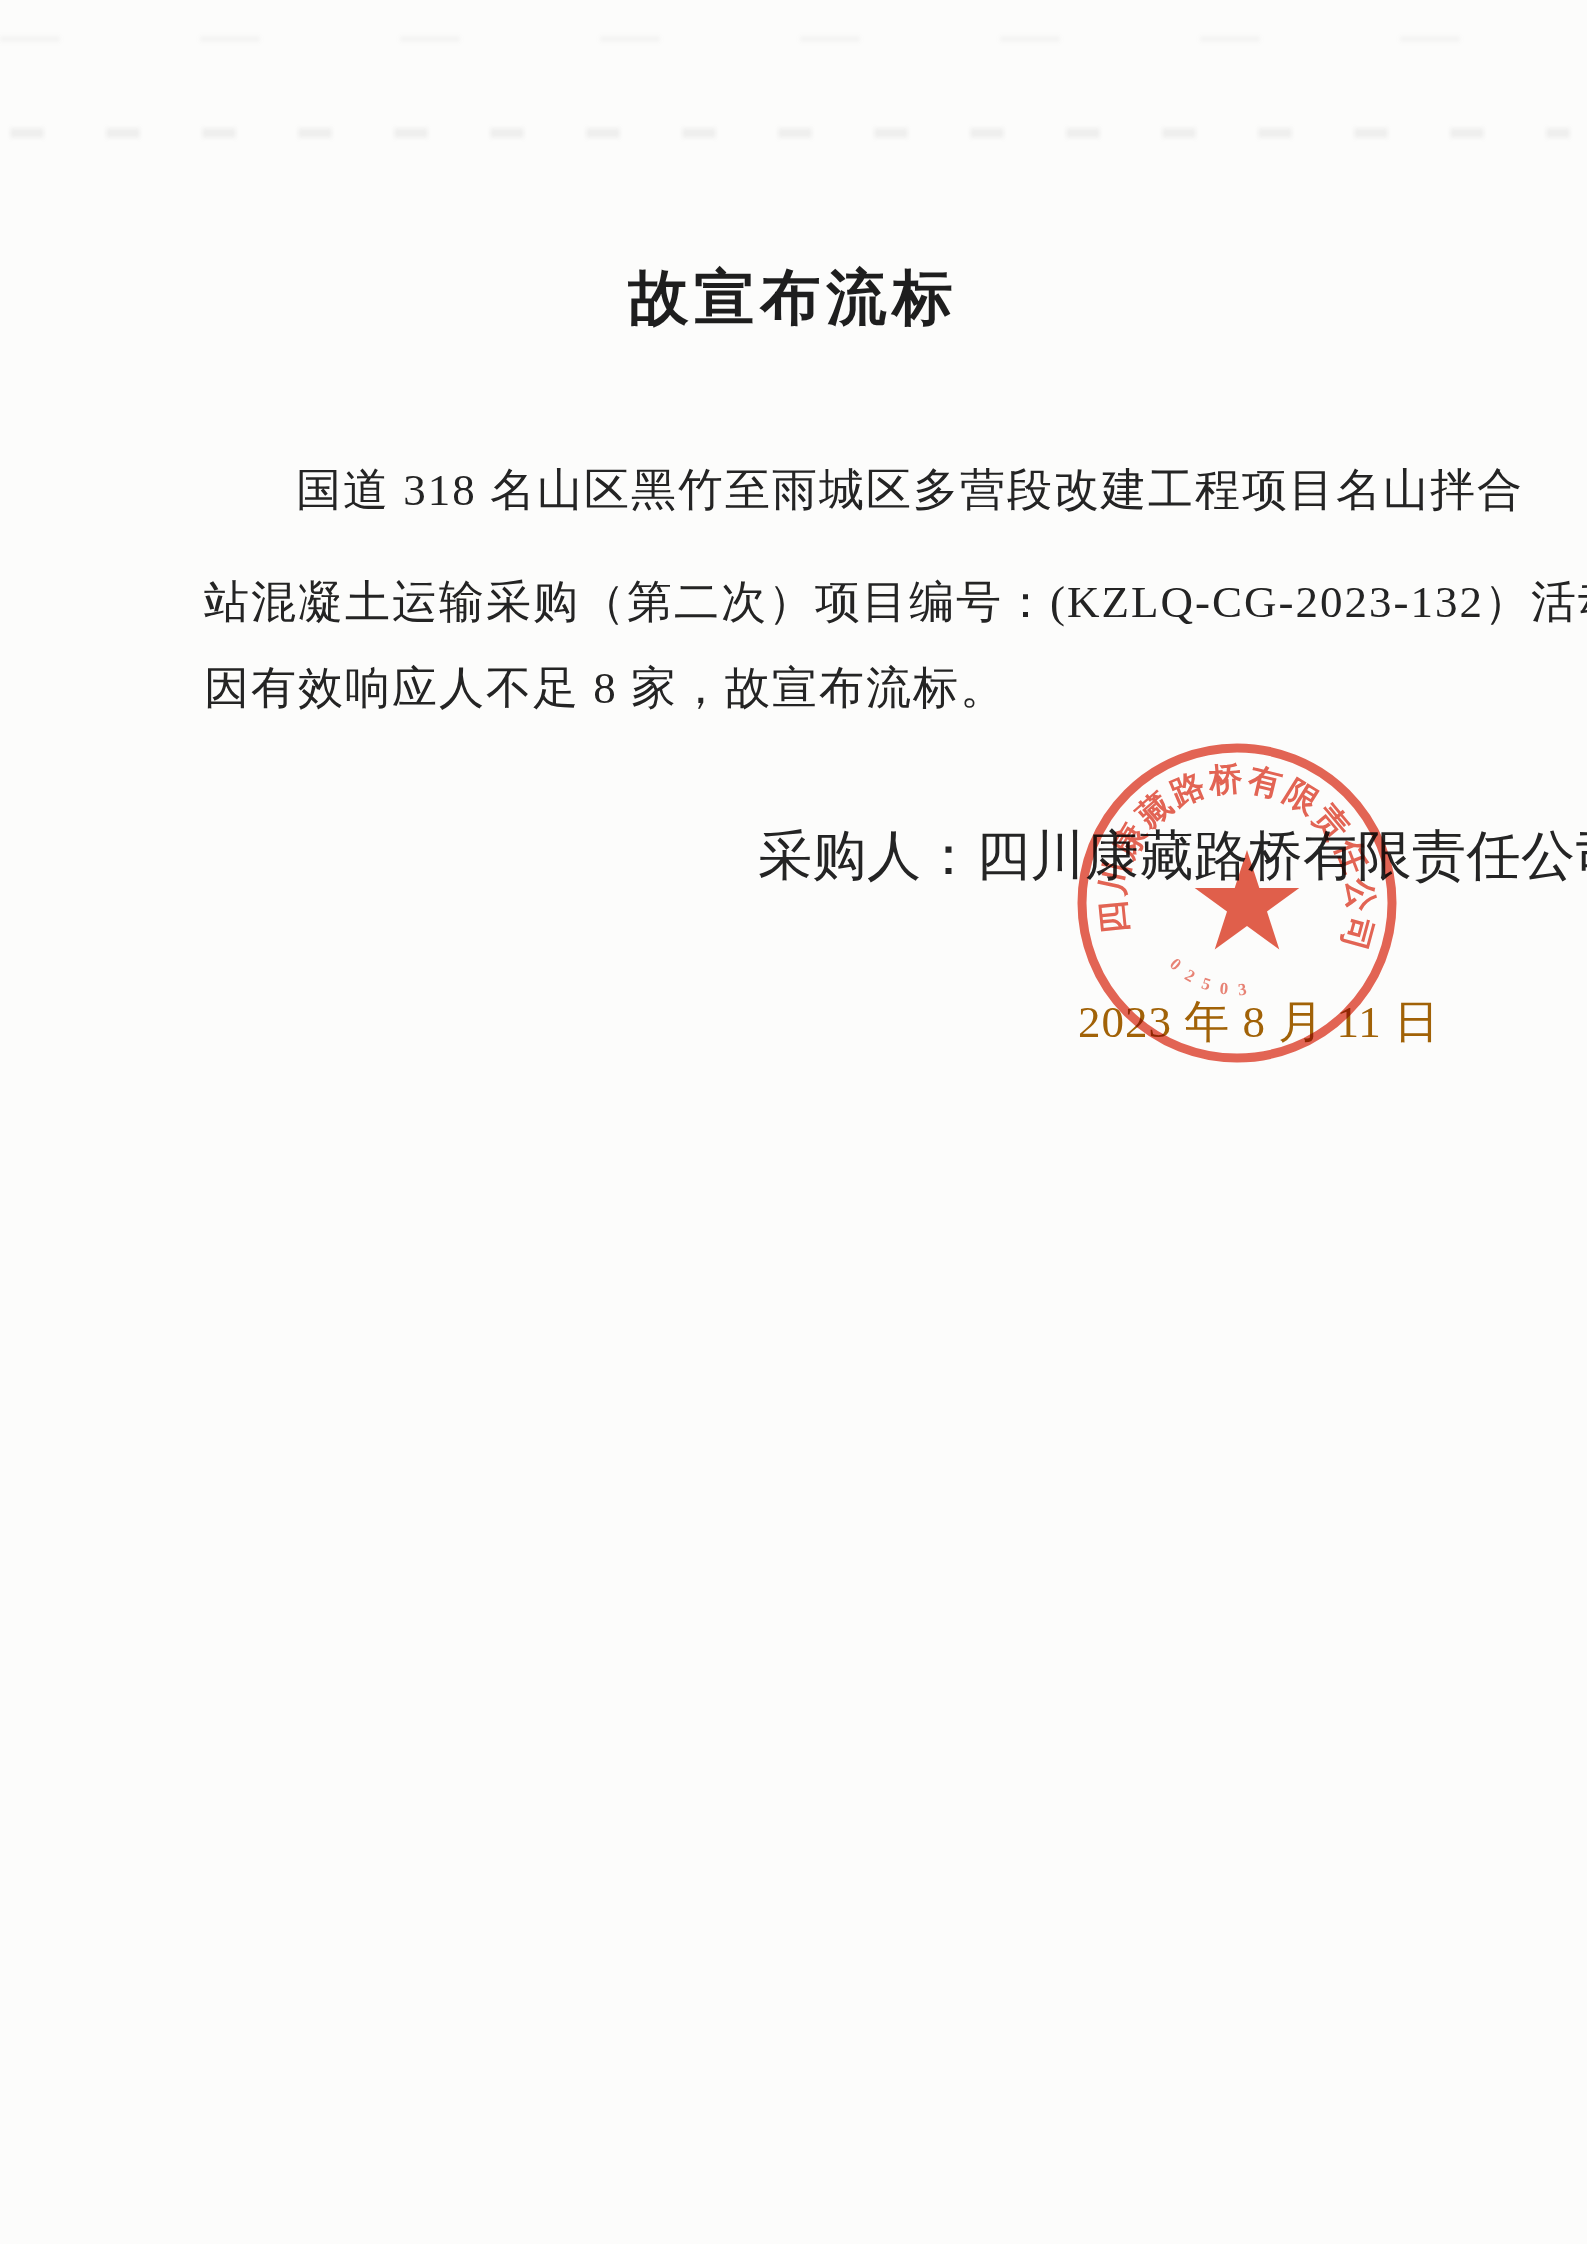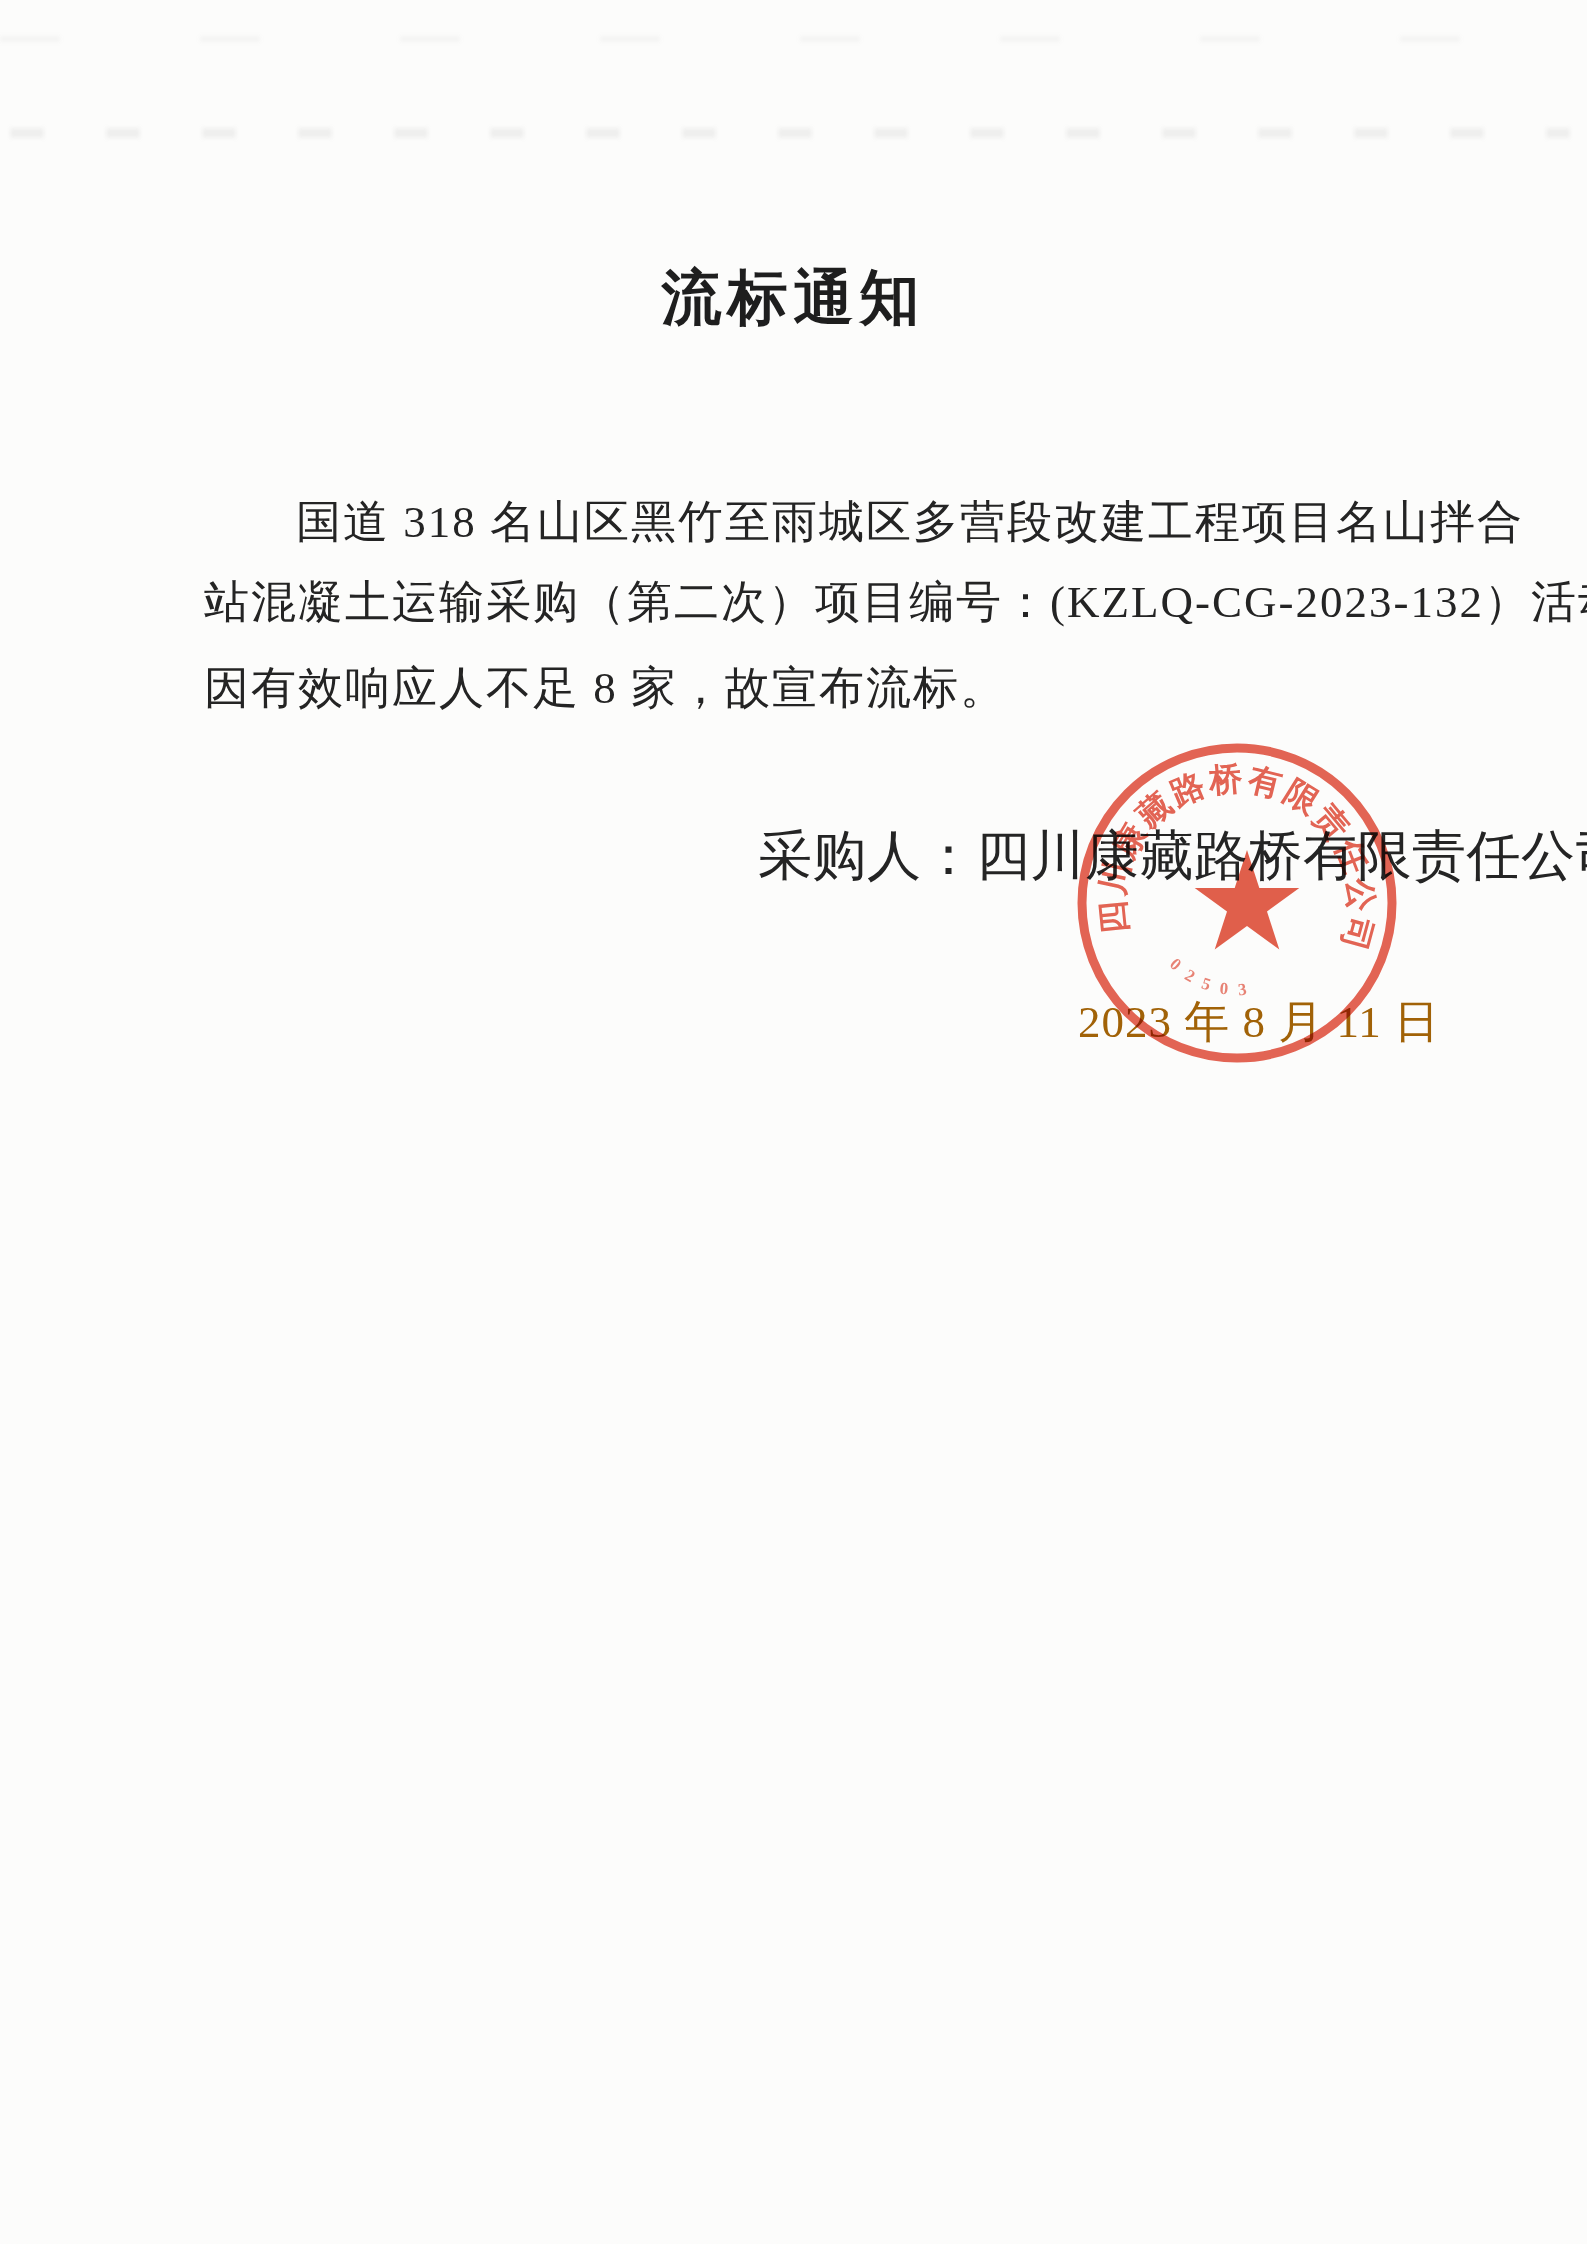--- a/index.html
+++ b/index.html
@@ -38,21 +38,21 @@
   .salutation {
     position: absolute; top: 396px; left: 204px;
     font-size: 47px; letter-spacing: 2px;
   }
   .para-line {
     position: absolute; left: 204px;
     font-size: 45px; letter-spacing: 2px;
     white-space: nowrap;
     color: #242424;
   }
-  .line-1 { top: 492px; padding-left: 92px; text-align: right; }
+  .line-1 { top: 460px; padding-left: 92px; text-align: right; }
   .line-2 { top: 572px; }
   .line-3 { top: 658px; }
   .buyer-line {
     position: absolute; top: 820px; left: 758px;
     font-size: 54px; letter-spacing: 0.5px;
     white-space: nowrap;
     color: #242424;
   }
   .date-line {
     position: absolute; top: 992px; left: 1078px;
@@ -71,21 +71,21 @@
   .seal-code-text { font-size: 17px; font-weight: bold; letter-spacing: 11px; }
 </style>
 </head>
 <body>
 
 <div class="page">
 
   <div class="scan-noise"></div>
   <div class="scan-noise2"></div>
 
-  <h1 class="doc-title">流标通知</h1>
+  <h1 class="doc-title">故宣布流标</h1>
 
 
   <div class="para-line line-1">国道 318 名山区黑竹至雨城区多营段改建工程项目名山拌合</div>
   <div class="para-line line-2">站混凝土运输采购（第二次）项目编号：(KZLQ-CG-2023-132）活动，</div>
   <div class="para-line line-3">因有效响应人不足 8 家，故宣布流标。</div>
 
   <div class="buyer-line">采购人：四川康藏路桥有限责任公司</div>
 
   <div class="date-line">2023 年 8 月 11 日</div>
 

